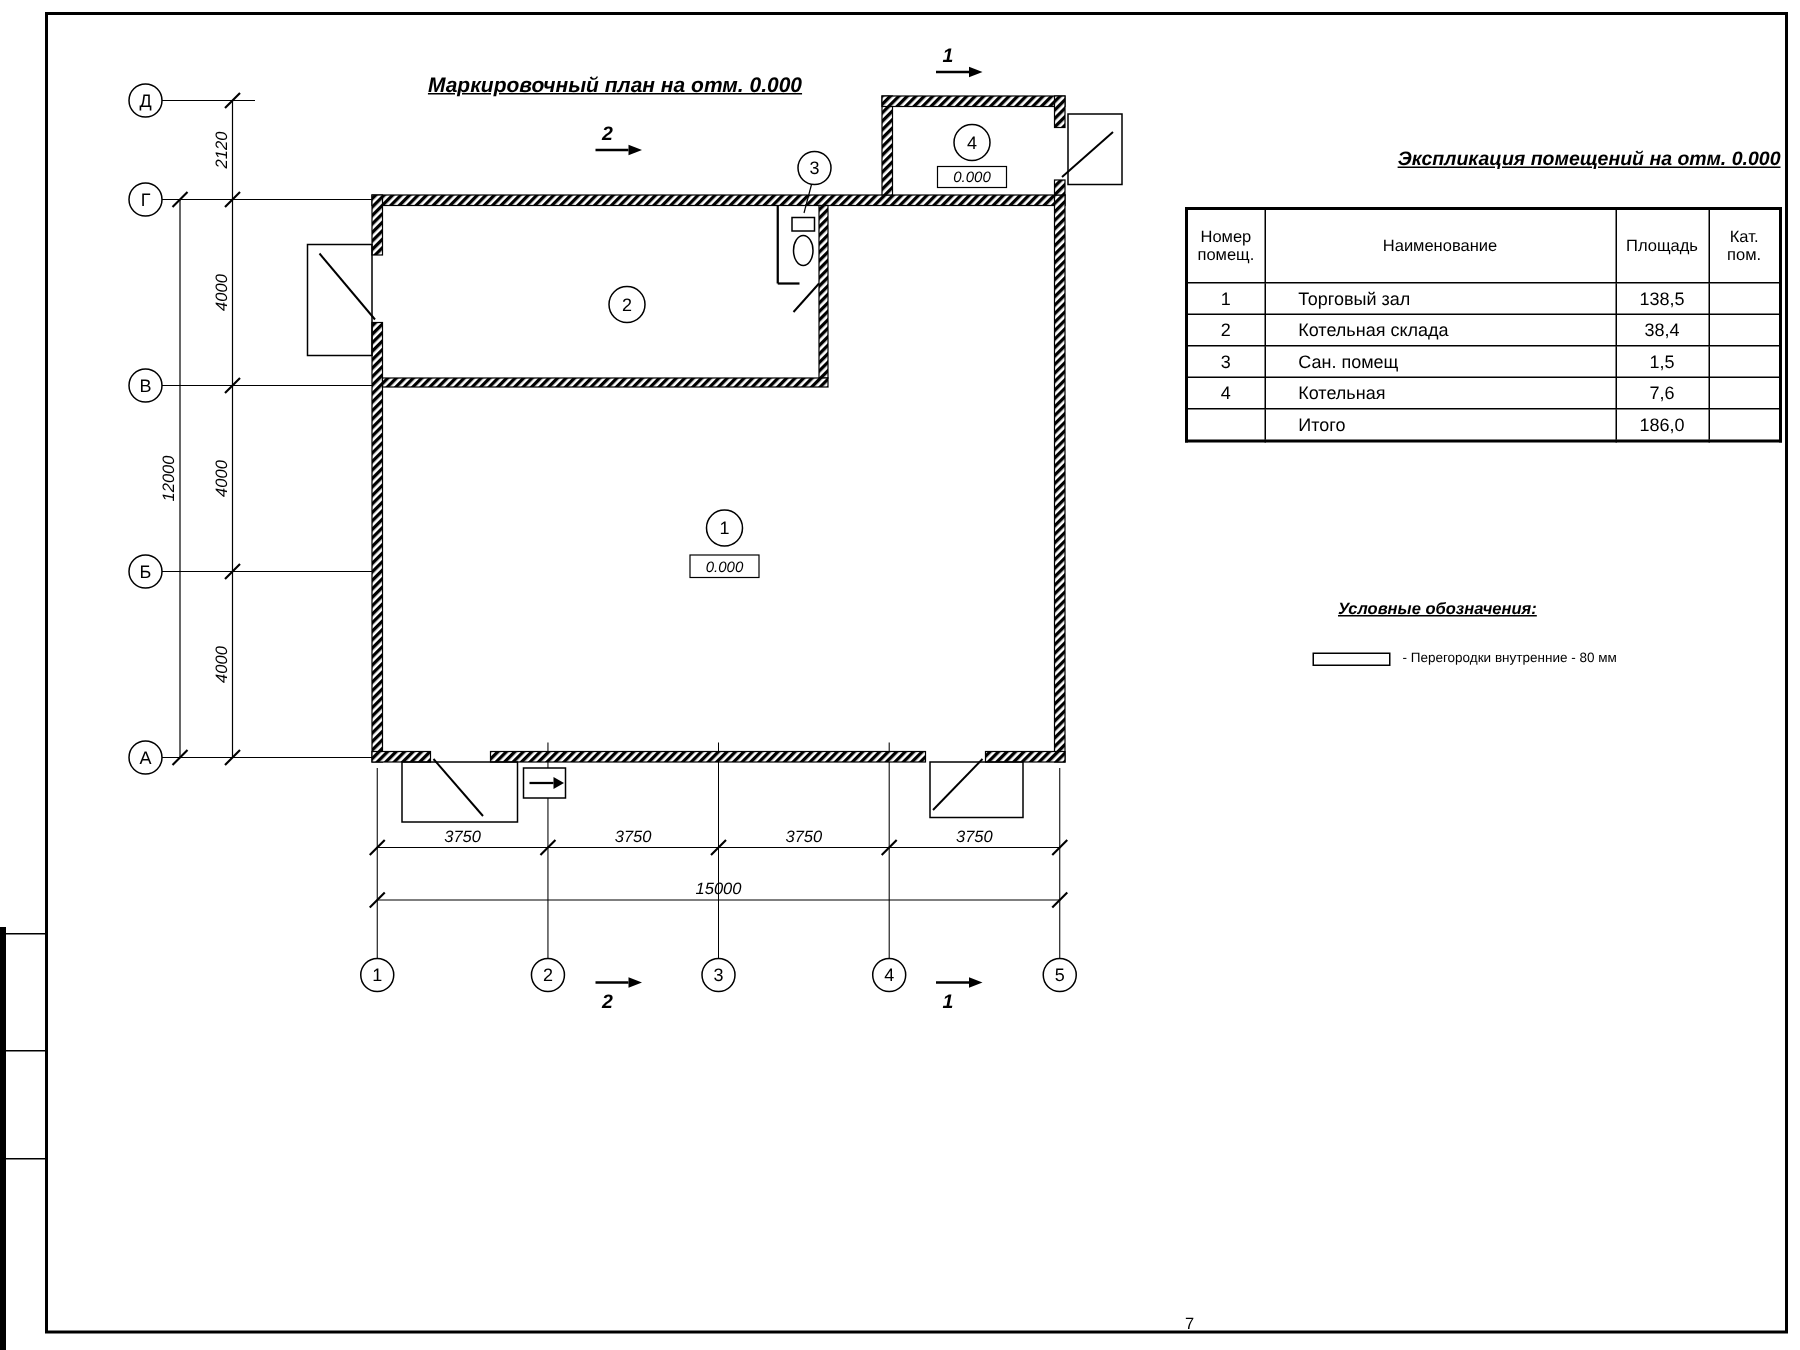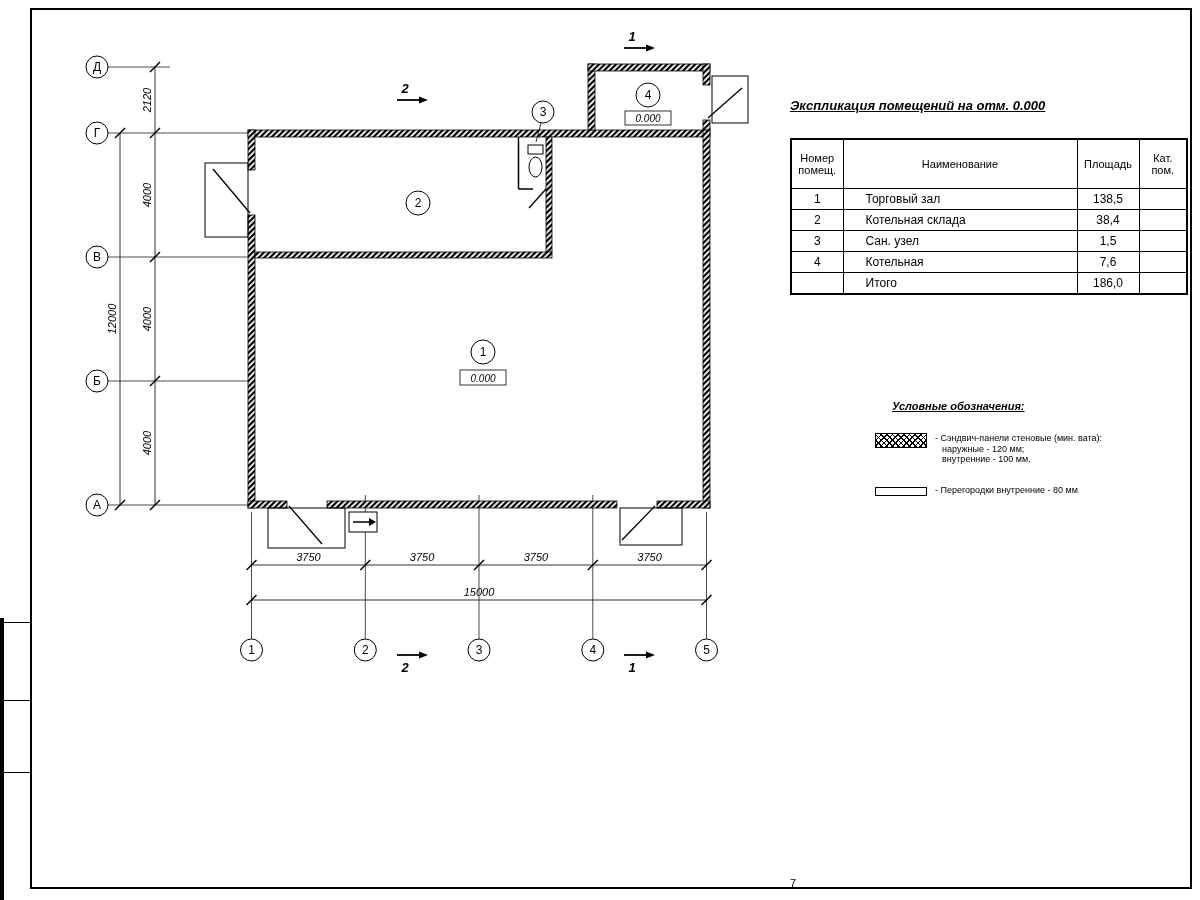--- a/index.html
+++ b/index.html
@@ -3,21 +3,21 @@
 <meta charset="utf-8">
 <style>
   html,body{margin:0;padding:0;background:#fff;width:1200px;height:900px;overflow:hidden;
             font-family:"Liberation Sans",sans-serif;color:#000;}
   .page{position:relative;width:1200px;height:900px;background:#fff;}
   .frame{position:absolute;left:30px;top:8px;right:8px;bottom:11px;border:2px solid #000;}
   .bind-strip{position:absolute;left:0;top:618px;width:4px;height:282px;background:#000;}
   .bind-line{position:absolute;left:0;width:30px;height:1px;background:#000;}
   .plan-title{position:absolute;left:250px;top:48px;width:320px;text-align:center;
               font-style:italic;font-weight:bold;font-size:14px;text-decoration:underline;}
-  .schedule-title{position:absolute;left:790px;top:98px;width:397px;text-align:left;
+  .schedule-title{position:absolute;left:790px;top:98px;width:397px;text-align:right;
               font-style:italic;font-weight:bold;font-size:13px;text-decoration:underline;}
   table.schedule{position:absolute;left:790px;top:138px;border-collapse:collapse;
               table-layout:fixed;width:396px;border:2px solid #000;background:#fff;}
   table.schedule th,table.schedule td{border:1px solid #000;font-size:12px;padding:0 3px;
               text-align:center;vertical-align:middle;overflow:hidden;}
   table.schedule thead th{height:48px;font-weight:normal;font-size:11px;}
   table.schedule tbody td{height:20px;}
   table.schedule td.cell-name{text-align:left;padding-left:22px;}
   .legend-title{position:absolute;left:892px;top:400px;width:170px;text-align:left;
               font-style:italic;font-weight:bold;font-size:11px;text-decoration:underline;}
@@ -224,20 +224,21 @@
       <text class="elev-text" x="483" y="381.5" text-anchor="middle">0.000</text>
     </g>
     <g>
       <circle cx="648" cy="95" r="12" fill="#fff" stroke="#000" stroke-width="1"></circle>
       <text class="room-num" x="648" y="99" text-anchor="middle">4</text>
       <rect x="625" y="111" width="46" height="14" fill="#fff" stroke="#000" stroke-width="0.8"></rect>
       <text class="elev-text" x="648" y="121.5" text-anchor="middle">0.000</text>
     </g>
   </svg>
 
+  <div class="plan-title">Маркировочный план на отм. 0.000</div>
 
   <div class="schedule-title">Экспликация помещений на отм. 0.000</div>
   <table class="schedule">
     <colgroup>
       <col style="width:52px">
         <col style="width:234px">
         <col style="width:62px">
         <col style="width:48px">
     </colgroup>
     <thead>
@@ -256,49 +257,41 @@
         <td></td>
       </tr>
       <tr>
         <td>2</td>
         <td class="cell-name">Котельная склада</td>
         <td>38,4</td>
         <td></td>
       </tr>
       <tr>
         <td>3</td>
-        <td class="cell-name">Сан. узел</td>
+        <td class="cell-name">Сан. помещ</td>
         <td>1,5</td>
         <td></td>
       </tr>
       <tr>
         <td>4</td>
         <td class="cell-name">Котельная</td>
         <td>7,6</td>
         <td></td>
       </tr>
       <tr>
         <td></td>
         <td class="cell-name">Итого</td>
         <td>186,0</td>
         <td></td>
       </tr>
     </tbody>
   </table>
 
   <div class="legend-title">Условные обозначения:</div>
   <div class="legend">
-    <div class="legend-item">
-      <div class="sym sym-sandwich"></div>
-      <div class="legend-text">
-        <div>- Сэндвич-панели стеновые (мин. вата):</div>
-        <div class="indent">наружные - 120 мм;</div>
-        <div class="indent">внутренние - 100 мм.</div>
-      </div>
-    </div>
     <div class="legend-item">
       <div class="sym sym-partition"></div>
       <div class="legend-text">
         <div>- Перегородки внутренние - 80 мм</div>
       </div>
     </div>
   </div>
 
   <div class="page-mark">7</div>
 

